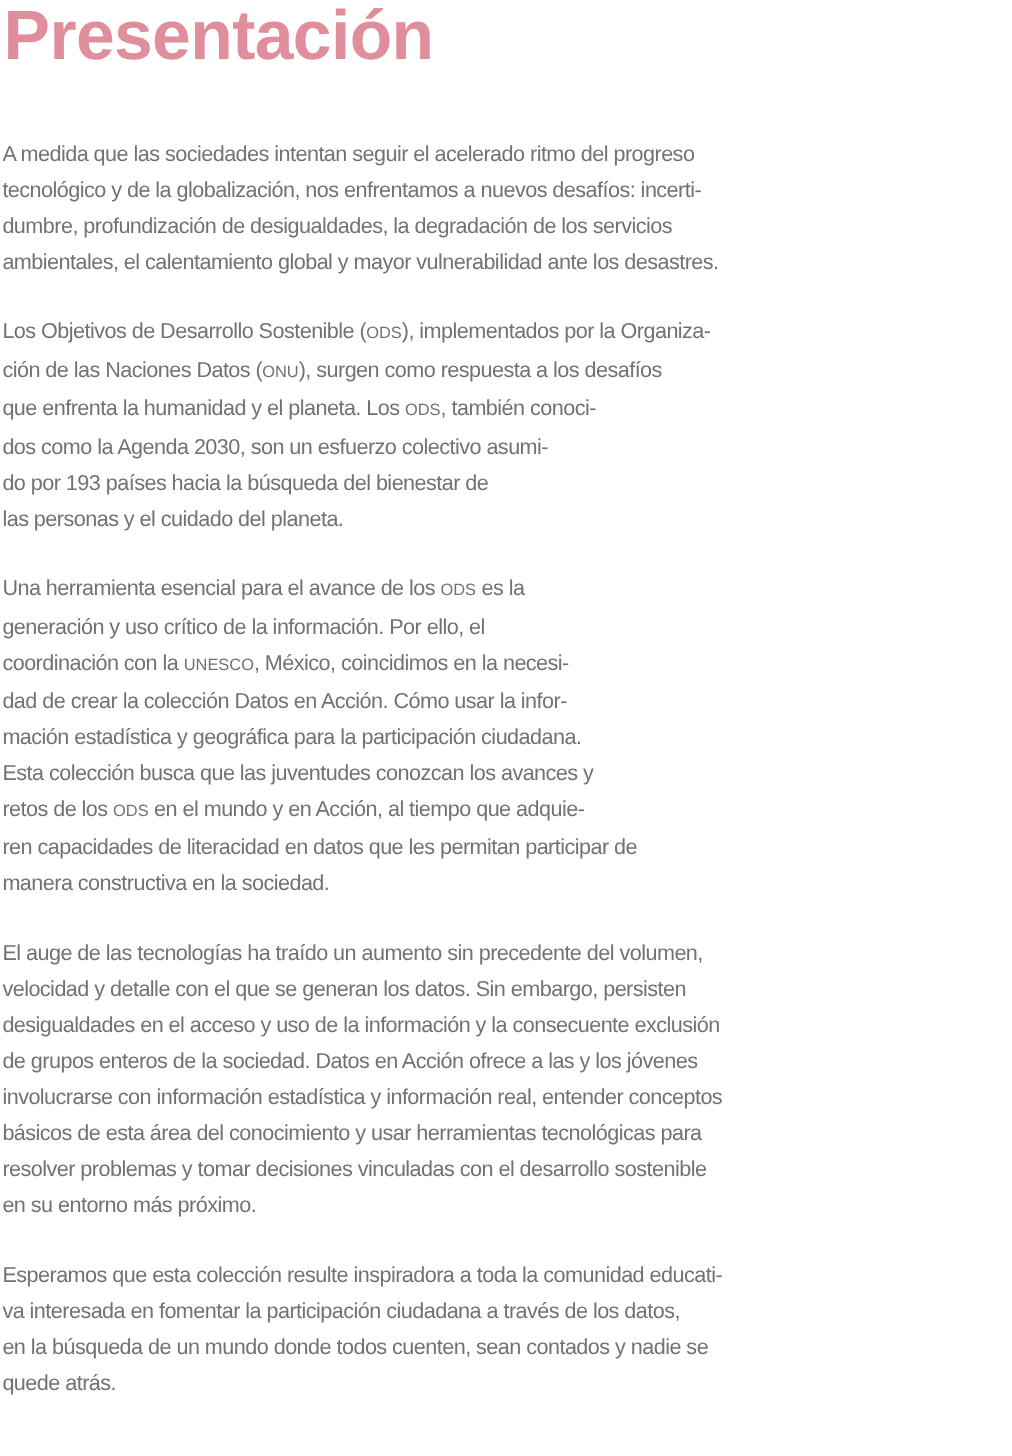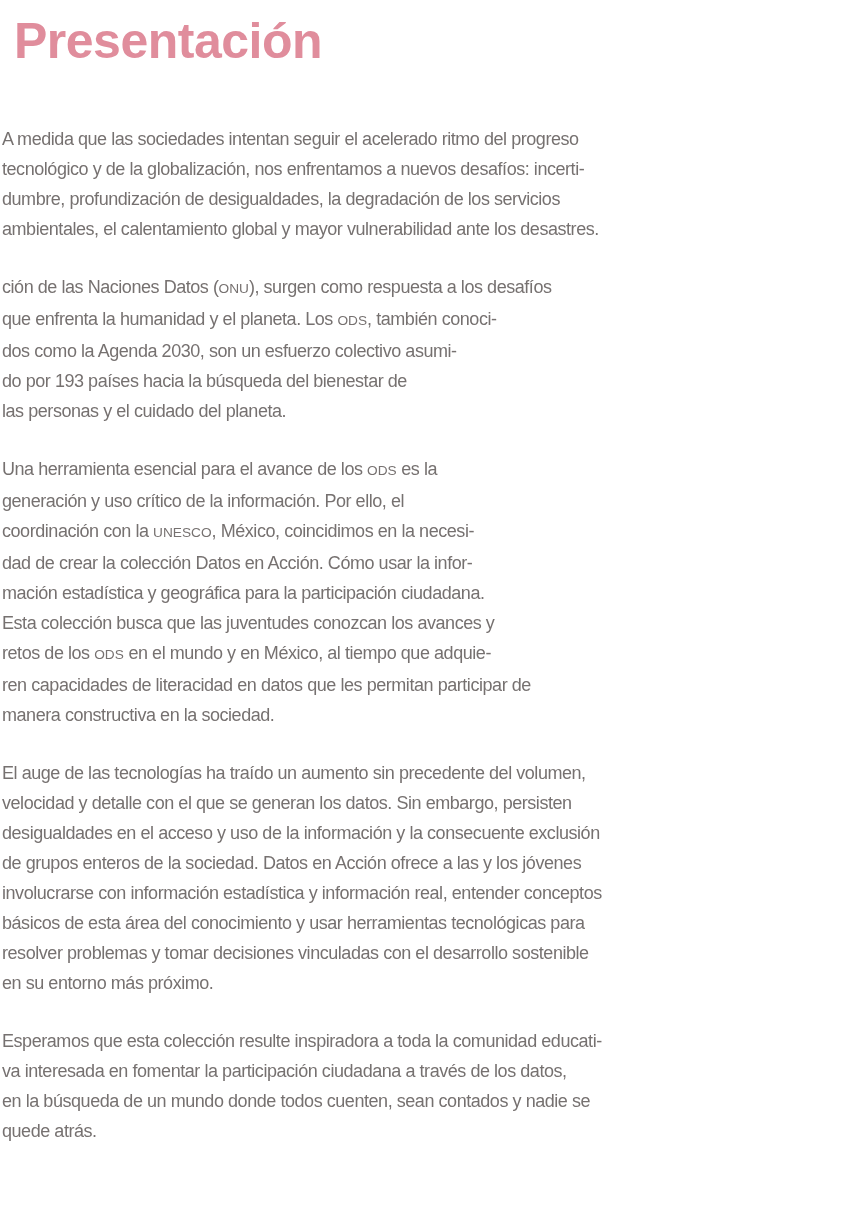--- a/index.html
+++ b/index.html
@@ -14,22 +14,22 @@
     font-family: "Liberation Sans", sans-serif;
   }
   .page {
     width: 843px;
     height: 1213px;
     box-sizing: border-box;
     padding: 2px 4px 0 2px;
     background: #ffffff;
   }
   .title {
-    margin: 12px;
-    font-size: 50px;
+    margin: 1px;
+    font-size: 58px;
     line-height: 54px;
     font-weight: bold;
     letter-spacing: -0.5px;
     color: #e08d9c;
   }
   .content {
     margin-top: 56px;
     font-size: 18px;
     line-height: 30px;
     letter-spacing: -0.45px;
@@ -56,34 +56,35 @@
 <div class="page">
   <h1 class="title" style="color: rgb(224, 141, 156);">Presentación</h1>
   <div class="content" id="content" style="color: rgb(118, 113, 112);">
       <p>
         <span class="line"><span>A medida que las sociedades intentan seguir el acelerado ritmo del progreso</span></span>
         <span class="line"><span>tecnológico y de la globalización, nos enfrentamos a nuevos desafíos: incerti-</span></span>
         <span class="line"><span>dumbre, profundización de desigualdades, la degradación de los servicios</span></span>
         <span class="line"><span>ambientales, el calentamiento global y mayor vulnerabilidad ante los desastres.</span></span>
       </p>
       <p>
+        <span class="line"><span>Los Objetivos de Desarrollo Sostenible (</span><span class="seg-sc">ODS</span><span>), implementados por la Organiza-</span></span>
         <span class="line"><span>ción de las Naciones Datos (</span><span class="seg-sc">ONU</span><span>), surgen como respuesta a los desafíos</span></span>
         <span class="line"><span>que enfrenta la humanidad y el planeta. Los </span><span class="seg-sc">ODS</span><span>, también conoci-</span></span>
         <span class="line"><span>dos como la Agenda 2030, son un esfuerzo colectivo asumi-</span></span>
         <span class="line"><span>do por 193 países hacia la búsqueda del bienestar de</span></span>
         <span class="line"><span>las personas y el cuidado del planeta.</span></span>
       </p>
       <p>
         <span class="line"><span>Una herramienta esencial para el avance de los </span><span class="seg-sc">ODS</span><span> es la</span></span>
         <span class="line"><span>generación y uso crítico de la información. Por ello, el</span></span>
         <span class="line"><span>coordinación con la </span><span class="seg-sc">UNESCO</span><span>, México, coincidimos en la necesi-</span></span>
         <span class="line"><span>dad de crear la colección </span><span class="seg-i">Datos en Acción. Cómo usar la infor-</span></span>
         <span class="line"><span class="seg-i">mación estadística y geográfica para la participación ciudadana</span><span>.</span></span>
         <span class="line"><span>Esta colección busca que las juventudes conozcan los avances y</span></span>
-        <span class="line"><span>retos de los </span><span class="seg-sc">ODS</span><span> en el mundo y en México, al tiempo que adquie-</span></span>
+        <span class="line"><span>retos de los </span><span class="seg-sc">ODS</span><span> en el mundo y en Acción, al tiempo que adquie-</span></span>
         <span class="line"><span>ren capacidades de literacidad en datos que les permitan participar de</span></span>
         <span class="line"><span>manera constructiva en la sociedad.</span></span>
       </p>
       <p>
         <span class="line"><span>El auge de las tecnologías ha traído un aumento sin precedente del volumen,</span></span>
         <span class="line"><span>velocidad y detalle con el que se generan los datos. Sin embargo, persisten</span></span>
         <span class="line"><span>desigualdades en el acceso y uso de la información y la consecuente exclusión</span></span>
         <span class="line"><span>de grupos enteros de la sociedad. </span><span class="seg-i">Datos en Acción</span><span> ofrece a las y los jóvenes</span></span>
         <span class="line"><span>involucrarse con información estadística y información real, entender conceptos</span></span>
         <span class="line"><span>básicos de esta área del conocimiento y usar herramientas tecnológicas para</span></span>

